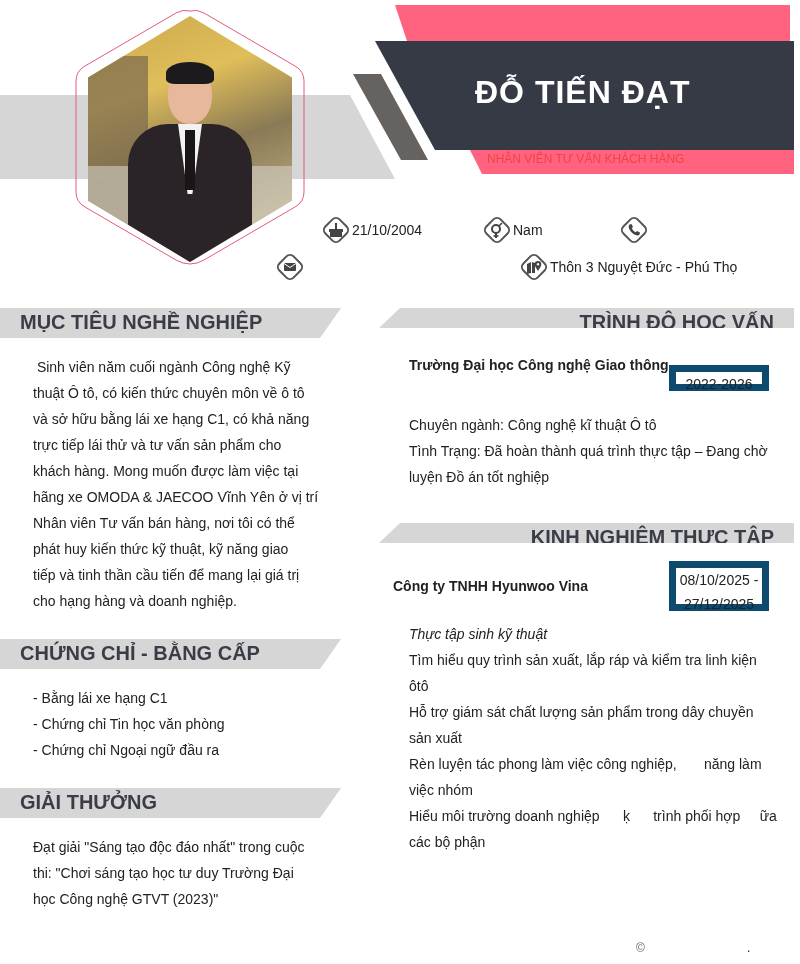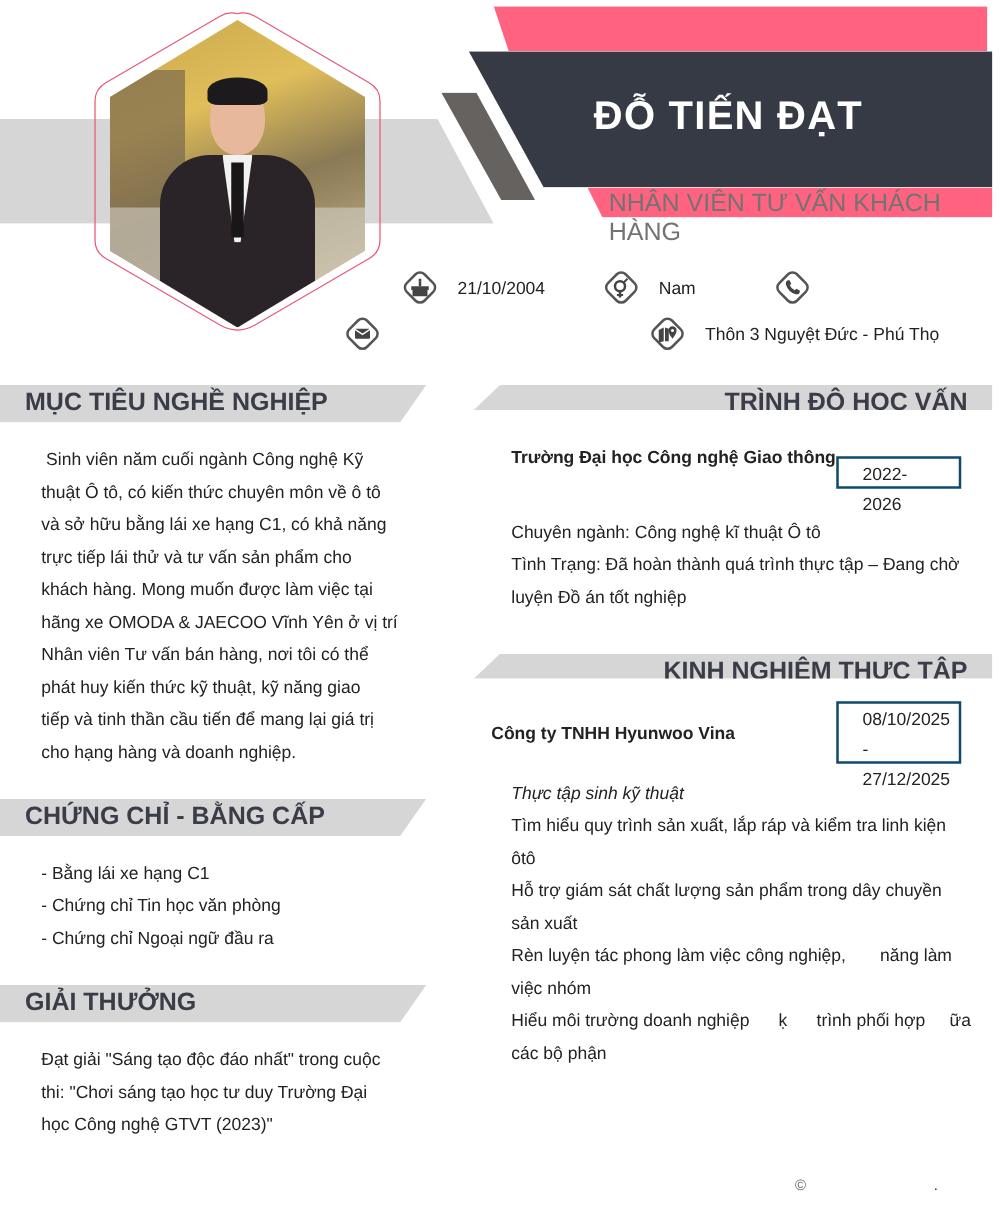--- a/index.html
+++ b/index.html
@@ -14,53 +14,53 @@
   .pink-top { left: 395px; top: 5px; width: 395px; height: 36px; background: #ff637f;
     clip-path: polygon(0 0, 100% 0, 100% 100%, 12px 100%); }
   .dark-band { left: 375px; top: 41px; width: 419px; height: 109px; background: #363a45;
     clip-path: polygon(0 0, 100% 0, 100% 100%, 60px 100%); }
   .grey-slash { left: 353px; top: 74px; width: 75px; height: 86px; background: #666260;
     clip-path: polygon(0 0, 28px 0, 75px 86px, 48px 86px); }
   .pink-sub { left: 470px; top: 150px; width: 324px; height: 24px; background: #ff637f;
     clip-path: polygon(0 0, 100% 0, 100% 100%, 12px 100%); }
 
   .name { left: 475px; top: 74px; font-size: 32px; font-weight: bold; color: #ffffff; letter-spacing: 1px; font-family: "Liberation Sans", sans-serif; }
-  .subtitle { left: 487px; top: 152px; font-size: 20px; color: #737373; }
+  .subtitle { left: 487px; top: 152px; font-size: 12px; color: #ef4444; }
 
   
   .hex-outline { left: 73px; top: 8px; width: 234px; height: 257px; }
   .avatar { left: 88px; top: 16px; width: 204px; height: 246px;
     clip-path: polygon(50% 0, 100% 25%, 100% 75%, 50% 100%, 0 75%, 0 25%);
     background: linear-gradient(160deg, #c9a84d 0%, #e0be5a 30%, #8a7a55 55%, #d9c79d 100%); overflow: hidden; }
   .avatar .bg-left { position: absolute; left: 0; top: 40px; width: 60px; height: 200px; background: #7a6a4e; opacity: 0.7; }
   .avatar .bg-wall { position: absolute; left: 0; top: 150px; width: 204px; height: 100px; background: #d4d0c6; opacity: .6; }
   .avatar .head { position: absolute; left: 80px; top: 52px; width: 44px; height: 56px; background: #e7b89b; border-radius: 45% 45% 48% 48%; }
   .avatar .hair { position: absolute; left: 78px; top: 46px; width: 48px; height: 22px; background: #1c1a1c; border-radius: 50% 50% 20% 20%; }
   .avatar .body { position: absolute; left: 40px; top: 108px; width: 124px; height: 150px; background: #2a2428; border-radius: 40px 40px 0 0; }
   .avatar .shirt { position: absolute; left: 90px; top: 108px; width: 24px; height: 70px; background: #f2f2f2;
     clip-path: polygon(0 0, 100% 0, 60% 100%, 40% 100%); }
   .avatar .tie { position: absolute; left: 97px; top: 114px; width: 10px; height: 60px; background: #1a1618; }
 
   
   .contact { display: flex; align-items: center; font-size: 14px; color: #222; }
   .dicon { width: 32px; height: 32px; position: relative; flex: none; }
   .dicon svg { width: 32px; height: 32px; display: block; }
-  .contact .txt { margin-left: 14px; }
+  .contact .txt { margin-left: 0; }
 
   
   .sec-left { left: 0; width: 341px; height: 30px; background: #d6d6d6;
     clip-path: polygon(0 0, 100% 0, 320px 100%, 0 100%); }
   .sec-left span { position: absolute; left: 20px; top: 3px; font-size: 20px; font-weight: bold; color: #3a3d47; }
   .sec-right { left: 379px; width: 415px; height: 20px; background: #d6d6d6;
     clip-path: polygon(21px 0, 100% 0, 100% 100%, 0 100%); }
   .sec-right span { position: absolute; right: 20px; top: 3px; font-size: 20px; font-weight: bold; color: #3a3d47; }
 
   .para { font-size: 14px; line-height: 26px; color: #222; }
   .bold { font-weight: bold; }
-  .date-box { border: 2px solid #0c4a6e; text-align: left; font-size: 14px; line-height: 24px; padding: 0 19px; color: #222; }
+  .date-box { border: 7px solid #0c4a6e; text-align: center; font-size: 14px; line-height: 24px; padding: 0 3px; color: #222; }
   .italic { font-style: italic; }
   .footer { font-size: 12px; color: #666; }
 </style>
 </head>
 <body>
 
 <div class="abs grey-band"></div>
 <div class="abs pink-top"></div>
 <div class="abs dark-band"></div>
 <div class="abs grey-slash"></div>

